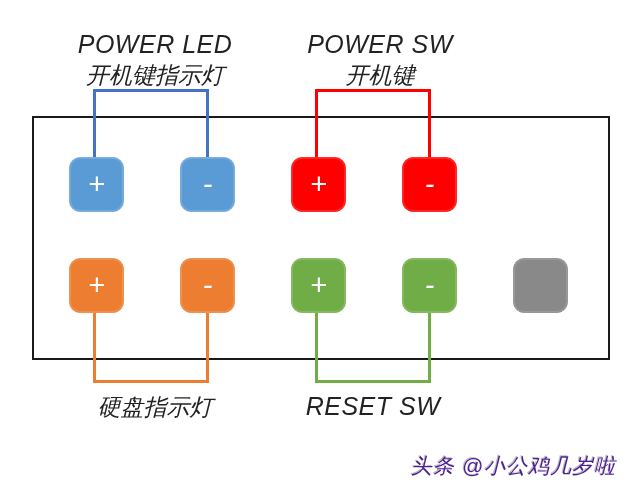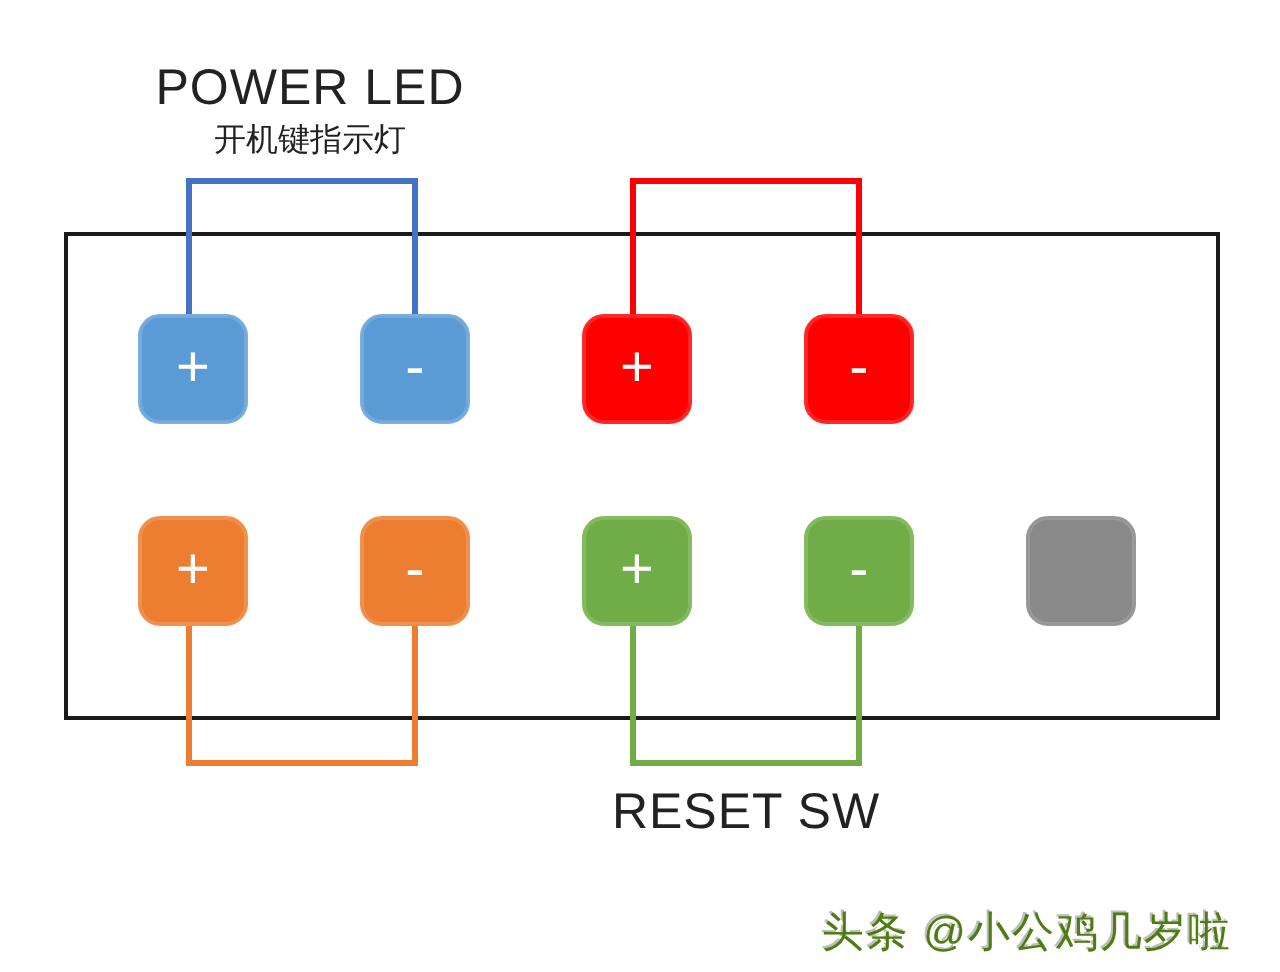--- a/index.html
+++ b/index.html
@@ -1,23 +1,23 @@
 <!DOCTYPE html>
 <html><head>
 <meta charset="utf-8">
 <style>
   html,body{margin:0;padding:0;background:#fff;}
   #canvas{
     position:relative;width:622px;height:486px;background:#ffffff;overflow:hidden;
-    font-family:"Liberation Sans","DejaVu Sans",sans-serif;color:#222;
+    font-family:"Liberation Sans","DejaVu Sans",sans-serif;color:#222;font-style:italic;
   }
   
   .grp-label{position:absolute;text-align:center;line-height:1.18;}
   .grp-label .en{font-size:25px;letter-spacing:0.5px;}
-  .grp-label .zh{font-size:16px;margin-top:2px;}
+  .grp-label .zh{font-size:23px;margin-top:2px;}
   #lbl-power-led{left:60px;top:30px;width:190px;}
   #lbl-power-sw{left:290px;top:30px;width:180px;}
   #lbl-hdd-led{left:60px;top:392px;width:190px;}
   #lbl-reset-sw{left:283px;top:392px;width:180px;}
 
   
   #header-outline{
     position:absolute;left:32px;top:116px;width:578px;height:244px;
     border:2px solid #1a1a1a;box-sizing:border-box;background:transparent;z-index:1;
   }
@@ -47,33 +47,37 @@
   .col5{left:513px;}
   .pin-blue{background:#5B9BD5;border:1px solid #7CAEDD;}
   .pin-red{background:#FF0000;border:1px solid #FF2A2A;}
   .pin-orange{background:#ED7D31;border:1px solid #F0914E;}
   .pin-green{background:#70AD47;border:1px solid #84BC5D;}
   .pin-gray{background:#898989;border:1px solid #979797;}
 
   
   #watermark{
     position:absolute;right:6px;bottom:6px;font-size:21px;letter-spacing:1px;
-    color:#4d7c0f;
+    color:#4c1d95;
     text-shadow:2px 2px 0 #ffffff, -1px -1px 0 rgba(110,110,110,0.45);
     z-index:4;
   }
 </style>
 </head>
 <body>
 
 <div id="canvas">
 
   <div class="grp-label" id="lbl-power-led">
     <div class="en">POWER LED</div>
     <div class="zh">开机键指示灯</div>
+  </div>
+  <div class="grp-label" id="lbl-power-sw">
+    <div class="en">POWER SW</div>
+    <div class="zh">开机键</div>
   </div>
 
   <div id="header-outline"></div>
 
   <div class="bracket top" id="bracket-power-led"></div>
   <div class="bracket top" id="bracket-power-sw"></div>
   <div class="bracket bottom" id="bracket-hdd-led"></div>
   <div class="bracket bottom" id="bracket-reset-sw"></div>
 
   <div class="pin pin-blue row1 col1">+</div>
@@ -81,20 +85,21 @@
   <div class="pin pin-red row1 col3">+</div>
   <div class="pin pin-red row1 col4">-</div>
 
   <div class="pin pin-orange row2 col1">+</div>
   <div class="pin pin-orange row2 col2">-</div>
   <div class="pin pin-green row2 col3">+</div>
   <div class="pin pin-green row2 col4">-</div>
   <div class="pin pin-gray row2 col5"></div>
 
   <div class="grp-label" id="lbl-hdd-led">
+    <div class="zh">硬盘指示灯</div>
   </div>
   <div class="grp-label" id="lbl-reset-sw">
     <div class="en">RESET SW</div>
   </div>
 
   <div id="watermark">头条 @小公鸡几岁啦</div>
 
 </div>
 
 </body></html>

